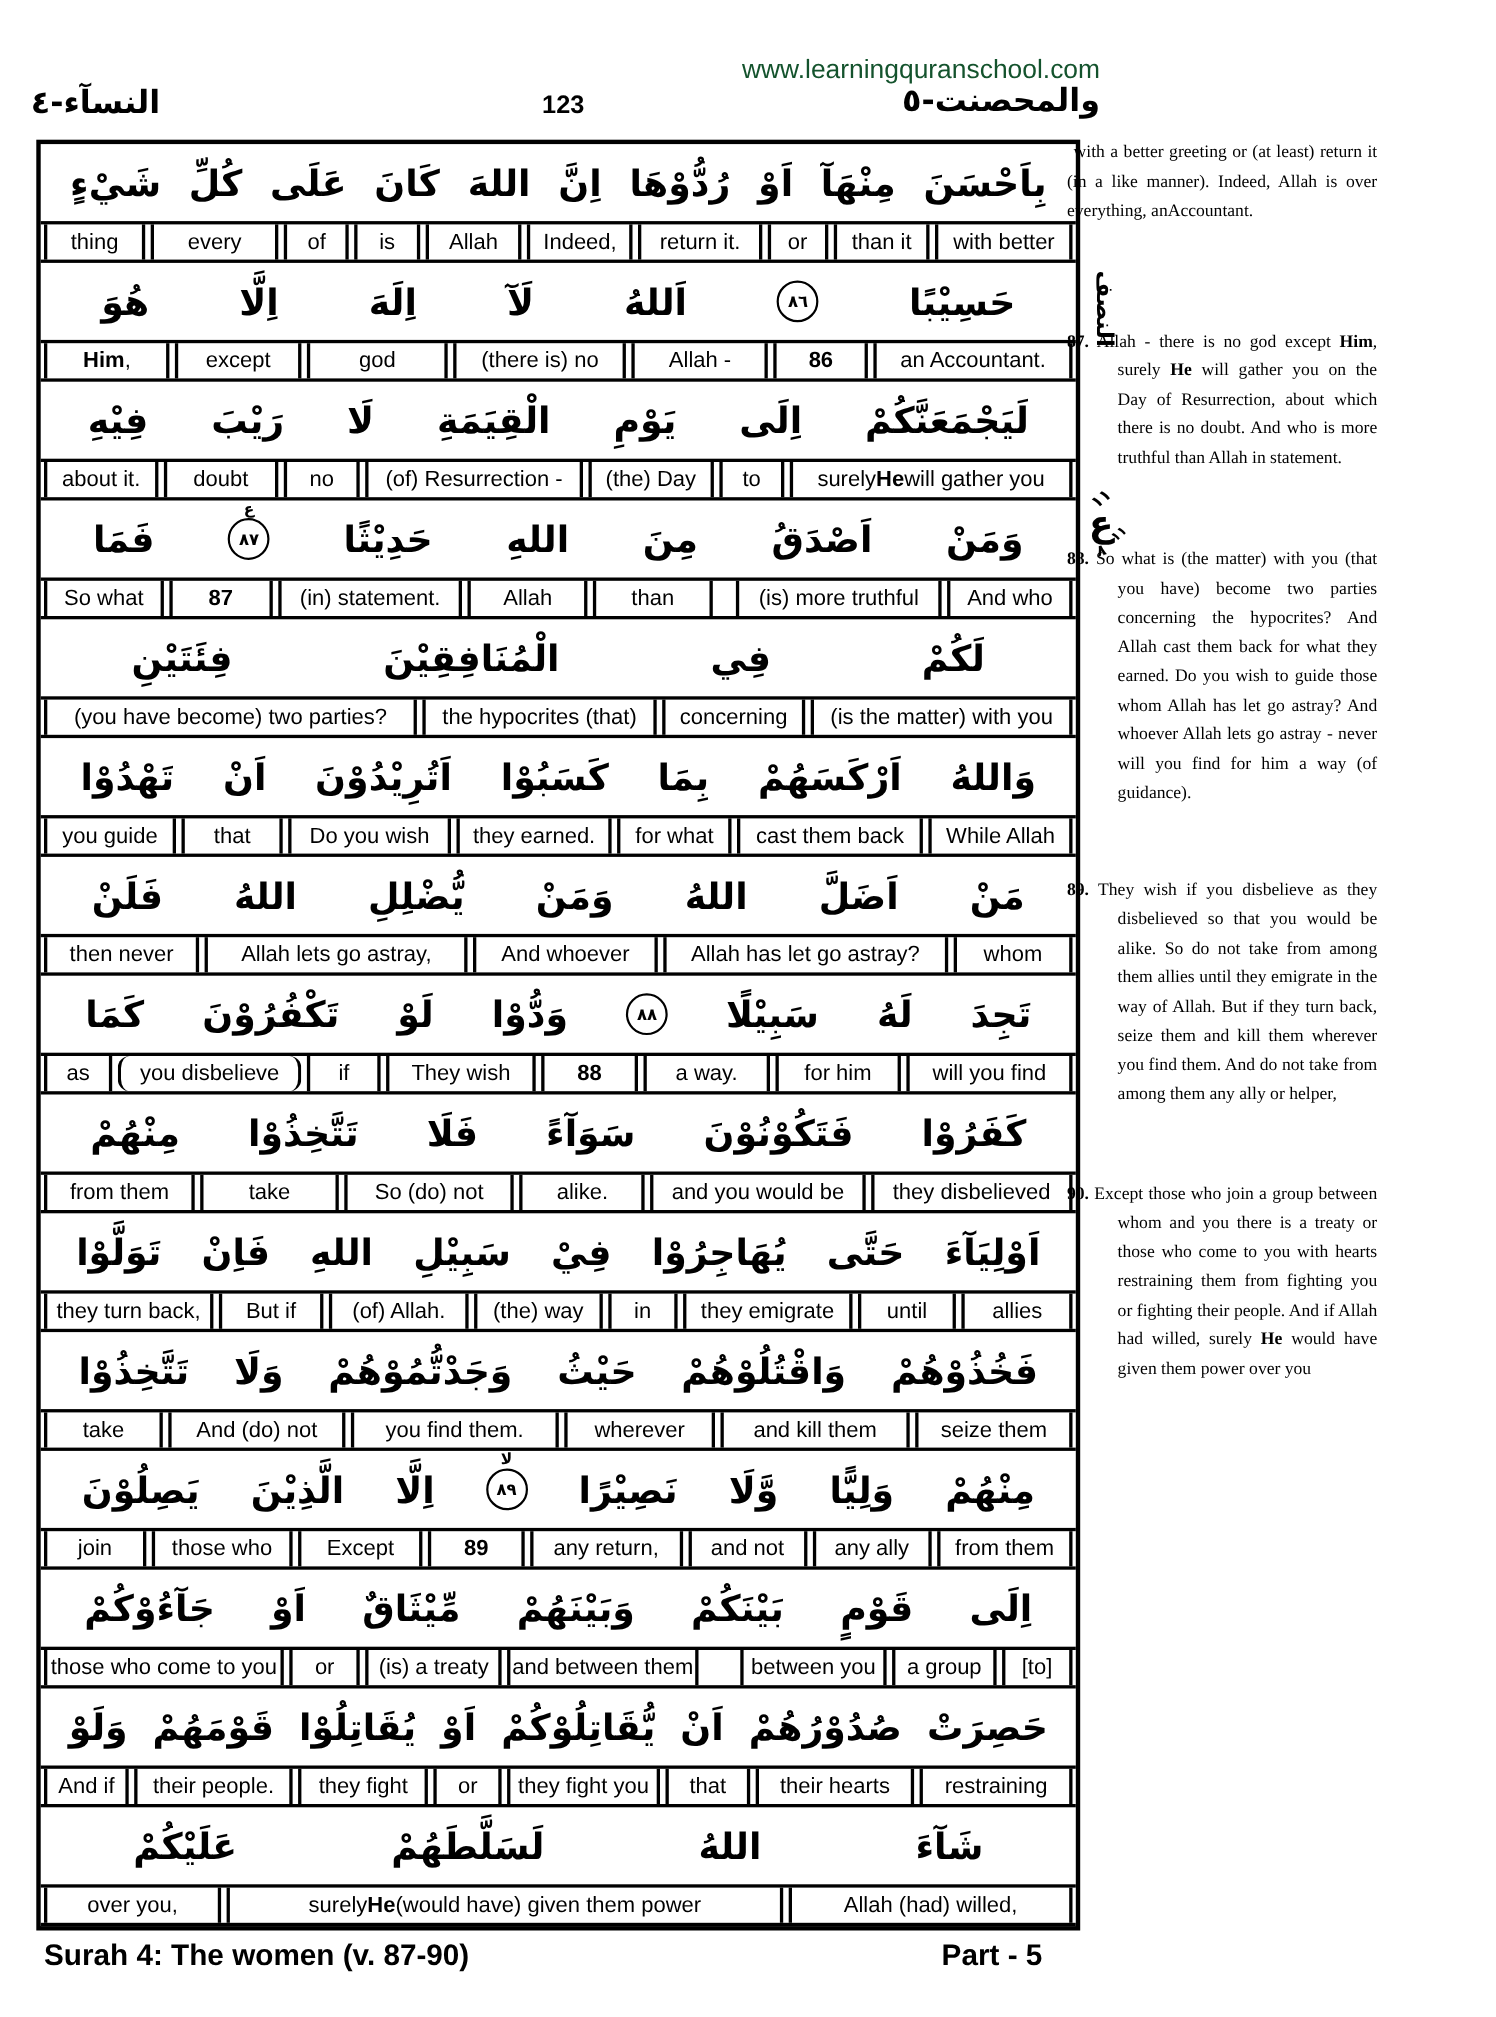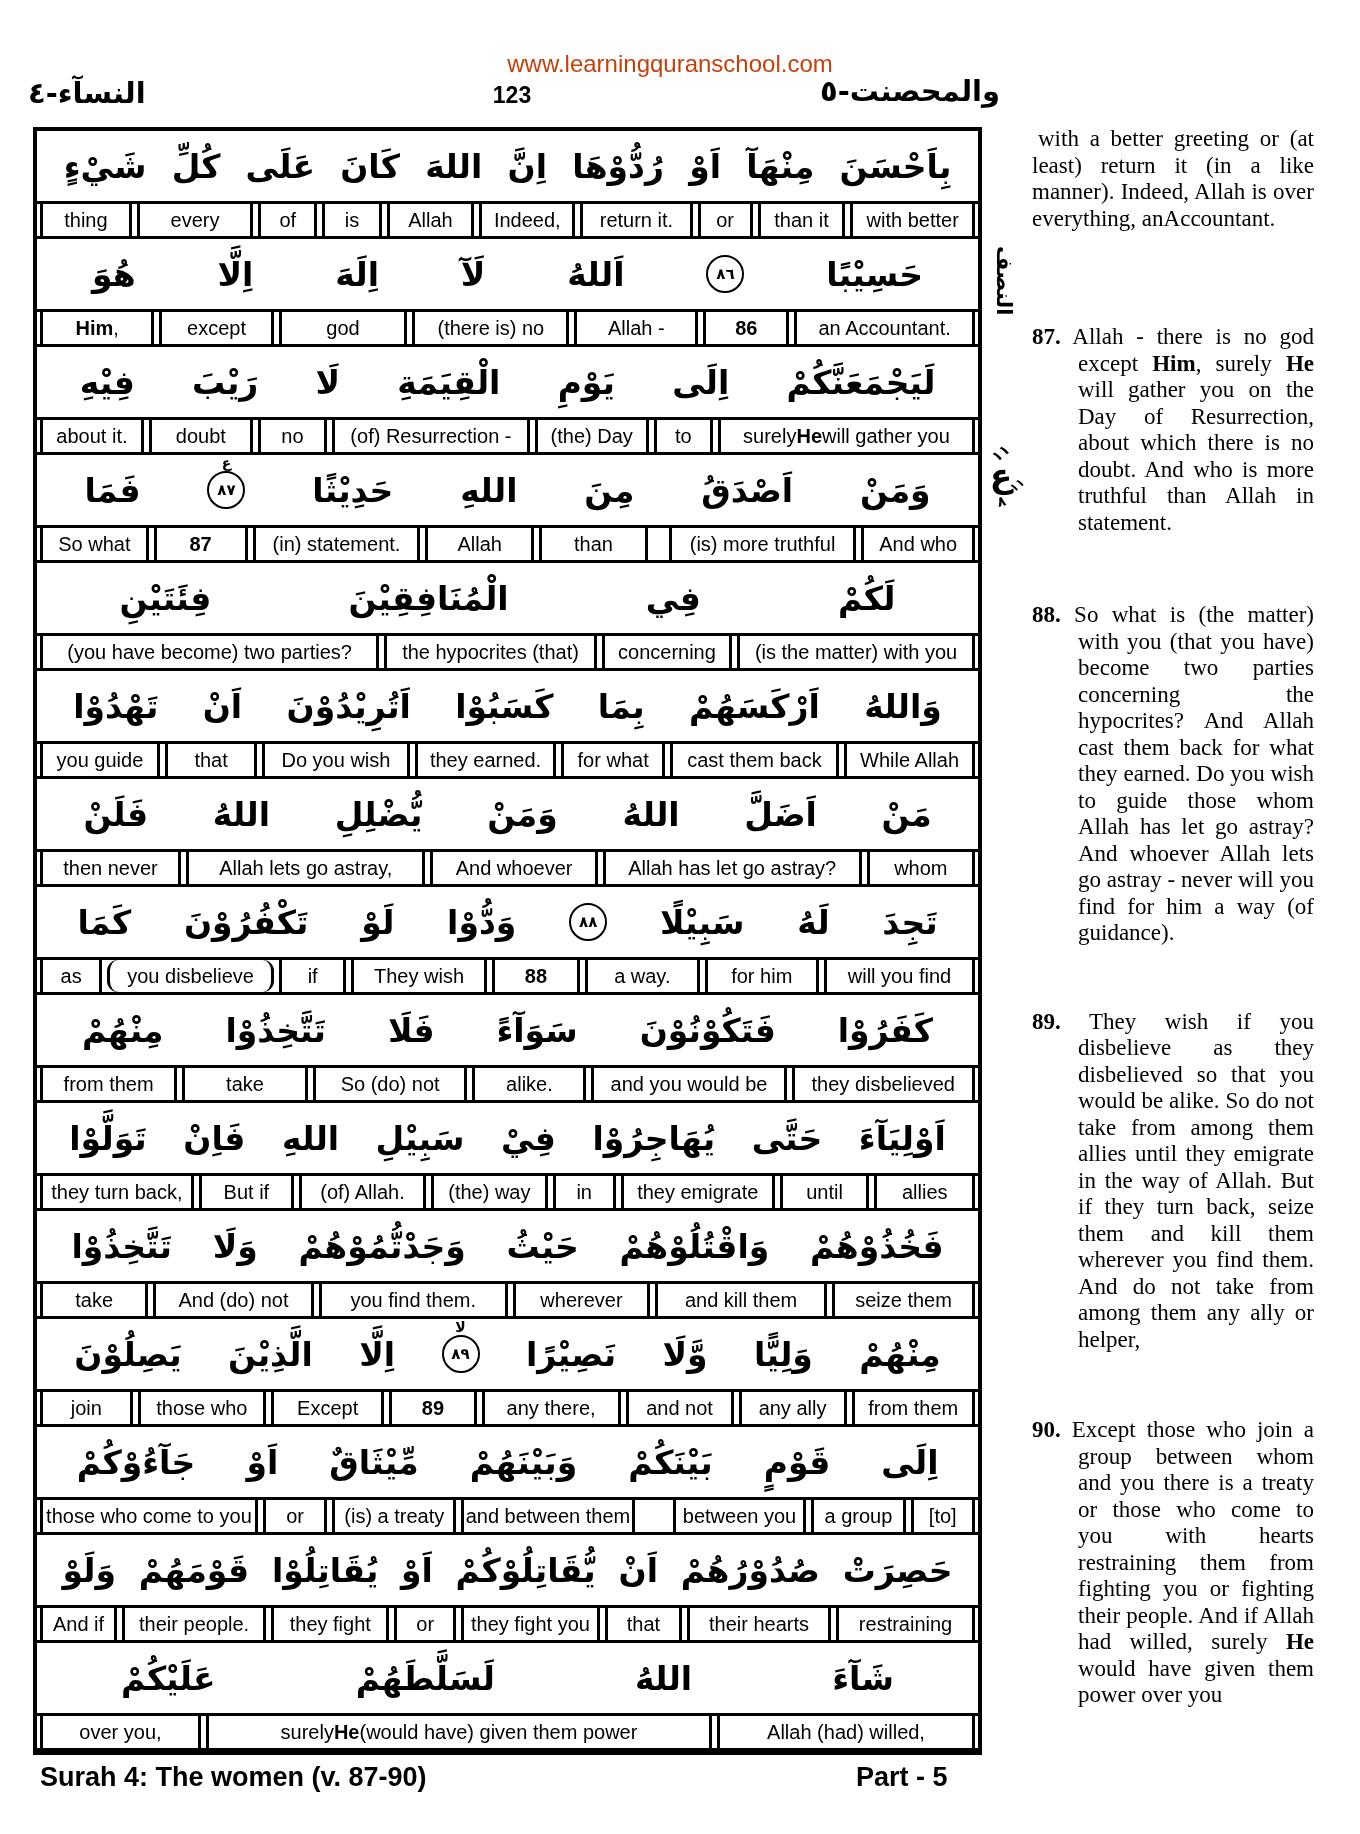--- a/index.html
+++ b/index.html
@@ -8,21 +8,21 @@
     width:1360px;height:1834px;
     background:#ffffff;
     font-family:"Liberation Sans",sans-serif;
     color:#000;
     overflow:hidden;
     margin:0 auto;
   }
   
   .site-url{
     position:absolute;top:50px;left:340px;width:660px;
-    text-align:center;font-size:24px;color:#c2410c;
+    text-align:right;font-size:24px;color:#14532d;
   }
   .page-number{
     position:absolute;top:82px;left:462px;width:100px;
     text-align:center;font-size:23px;font-weight:bold;
   }
   .title-ar{
     font-family:"DejaVu Sans",sans-serif;
     font-size:29px;font-weight:bold;direction:rtl;
   }
   .title-left{position:absolute;top:76px;left:28px;width:130px;text-align:left;}
@@ -82,23 +82,23 @@
     position:absolute;left:983px;top:446px;width:36px;
     display:flex;flex-direction:column;align-items:center;
     font-family:"DejaVu Sans",sans-serif;font-weight:bold;
   }
   .ruku-top{font-size:15px;transform:rotate(-40deg);line-height:1;}
   .ruku-ain{font-size:33px;line-height:0.9;position:relative;}
   .ruku-mid{position:absolute;right:-12px;bottom:0;font-size:12px;transform:rotate(-40deg);}
   .ruku-bottom{font-size:14px;margin-top:2px;transform:rotate(-15deg);}
   
   .trans-col{
-    position:absolute;left:1032px;top:126px;width:282px;
+    position:absolute;left:970px;top:126px;width:282px;
     font-family:"Liberation Serif",serif;
-    font-size:23px;line-height:26.5px;
+    font-size:16px;line-height:26.5px;
     text-align:justify;
   }
   .tp{margin:0;padding-left:46px;text-indent:-46px;}
   .tp.no-num{padding-left:0;text-indent:6px;}
   .tp + .tp{margin-top:70px;}
   .tp:nth-child(2){margin-top:92px;}
   .tp:nth-child(3){margin-top:66px;}
   .tp:nth-child(4){margin-top:62px;}
   .tp:nth-child(5){margin-top:64px;}
   .pnum{font-weight:bold;}
@@ -345,21 +345,21 @@
         <span class="ar-word">الَّذِيْنَ</span>
         <span class="ar-word">يَصِلُوْنَ</span>
       </div>
       <div class="cell-row">
         <div class="cell" style="flex-grow: 0.8;">join</div>
         <div class="cell" style="flex-grow: 1.15;">those who</div>
         <div class="cell" style="flex-grow: 1;">Except</div>
         <div class="cell" style="flex-grow: 0.75;">
           <b>89</b>
         </div>
-        <div class="cell" style="flex-grow: 1.25;">any there,</div>
+        <div class="cell" style="flex-grow: 1.25;">any return,</div>
         <div class="cell" style="flex-grow: 0.95;">and not</div>
         <div class="cell" style="flex-grow: 0.95;">any ally</div>
         <div class="cell" style="flex-grow: 1.1;">from them</div>
       </div>
       <div class="ar-row">
         <span class="ar-word">اِلَى</span>
         <span class="ar-word">قَوْمٍ</span>
         <span class="ar-word">بَيْنَكُمْ</span>
         <span class="ar-word">وَبَيْنَهُمْ</span>
         <span class="ar-word">مِّيْثَاقٌ</span>

